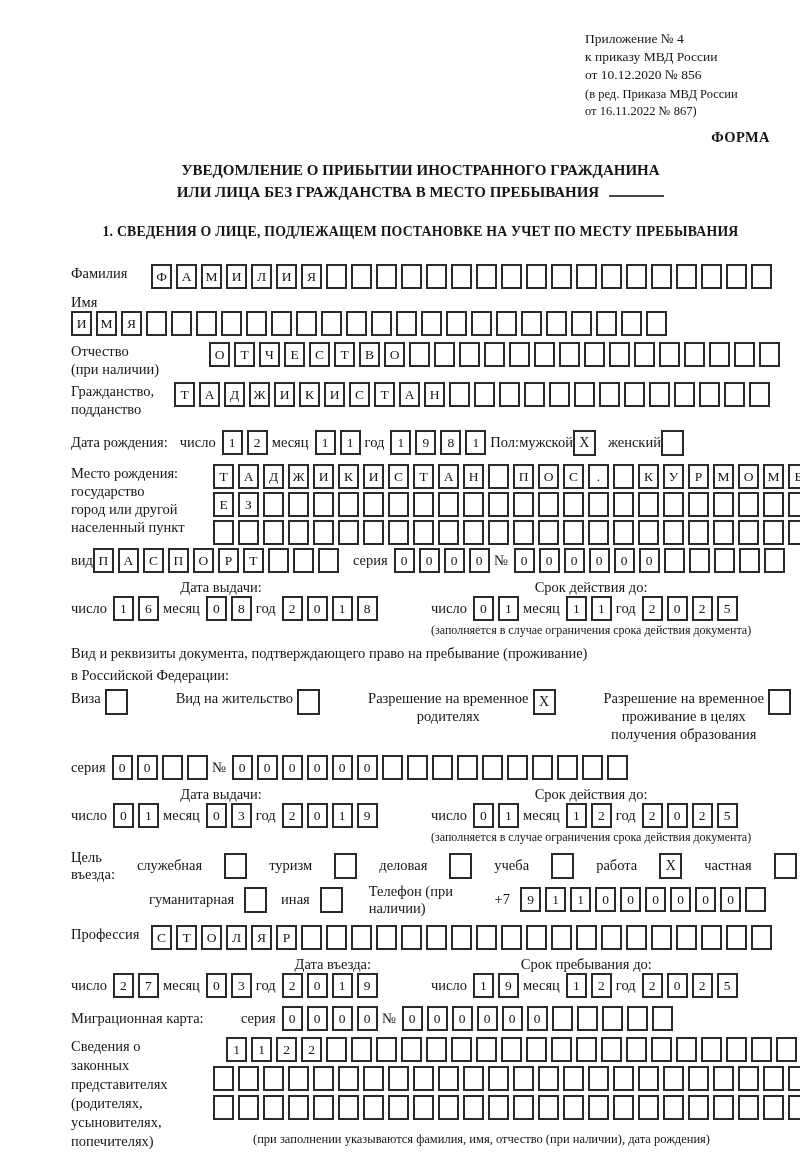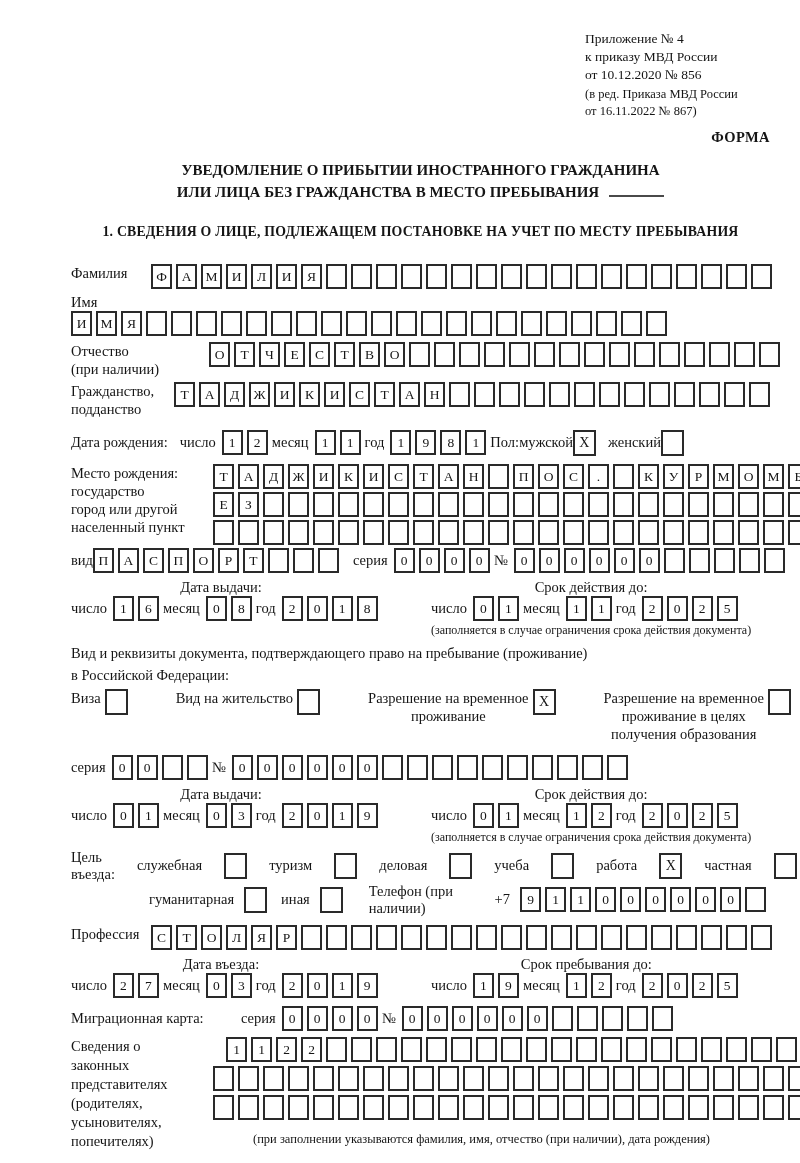--- a/index.html
+++ b/index.html
@@ -396,21 +396,21 @@
       <span class="optcol">Виза</span>
       <span class="cbox"></span>
     </div>
     <div class="pair">
       <span class="optcol">Вид на жительство</span>
       <span class="cbox"></span>
     </div>
     <div class="pair">
       <span class="optcol">
         <div>Разрешение на временное</div>
-        <div>проживание</div>
+        <div>родителях</div>
       </span>
       <span class="cbox">X</span>
     </div>
     <div class="pair">
       <span class="optcol">
         <div>Разрешение на временное</div>
         <div>проживание в целях</div>
         <div>получения образования</div>
       </span>
       <span class="cbox"></span>
@@ -558,21 +558,21 @@
         <span class="cell"></span>
         <span class="cell"></span>
         <span class="cell"></span>
         <span class="cell"></span>
         <span class="cell"></span>
       </div>
   </div>
 
   <div class="frow" style="margin-top:6px;">
     <div style="width:360px;">
-      <div class="subhead" style="width:300px;">Дата въезда:</div>
+      <div class="subhead" style="width:300px;text-align:right;">Дата въезда:</div>
       <div class="dg">
         <span class="dlab">число</span>
         <span class="cells">
             <span class="cell">2</span>
             <span class="cell">7</span>
           </span>
         <span class="dlab">месяц</span>
         <span class="cells">
             <span class="cell">0</span>
             <span class="cell">3</span>

